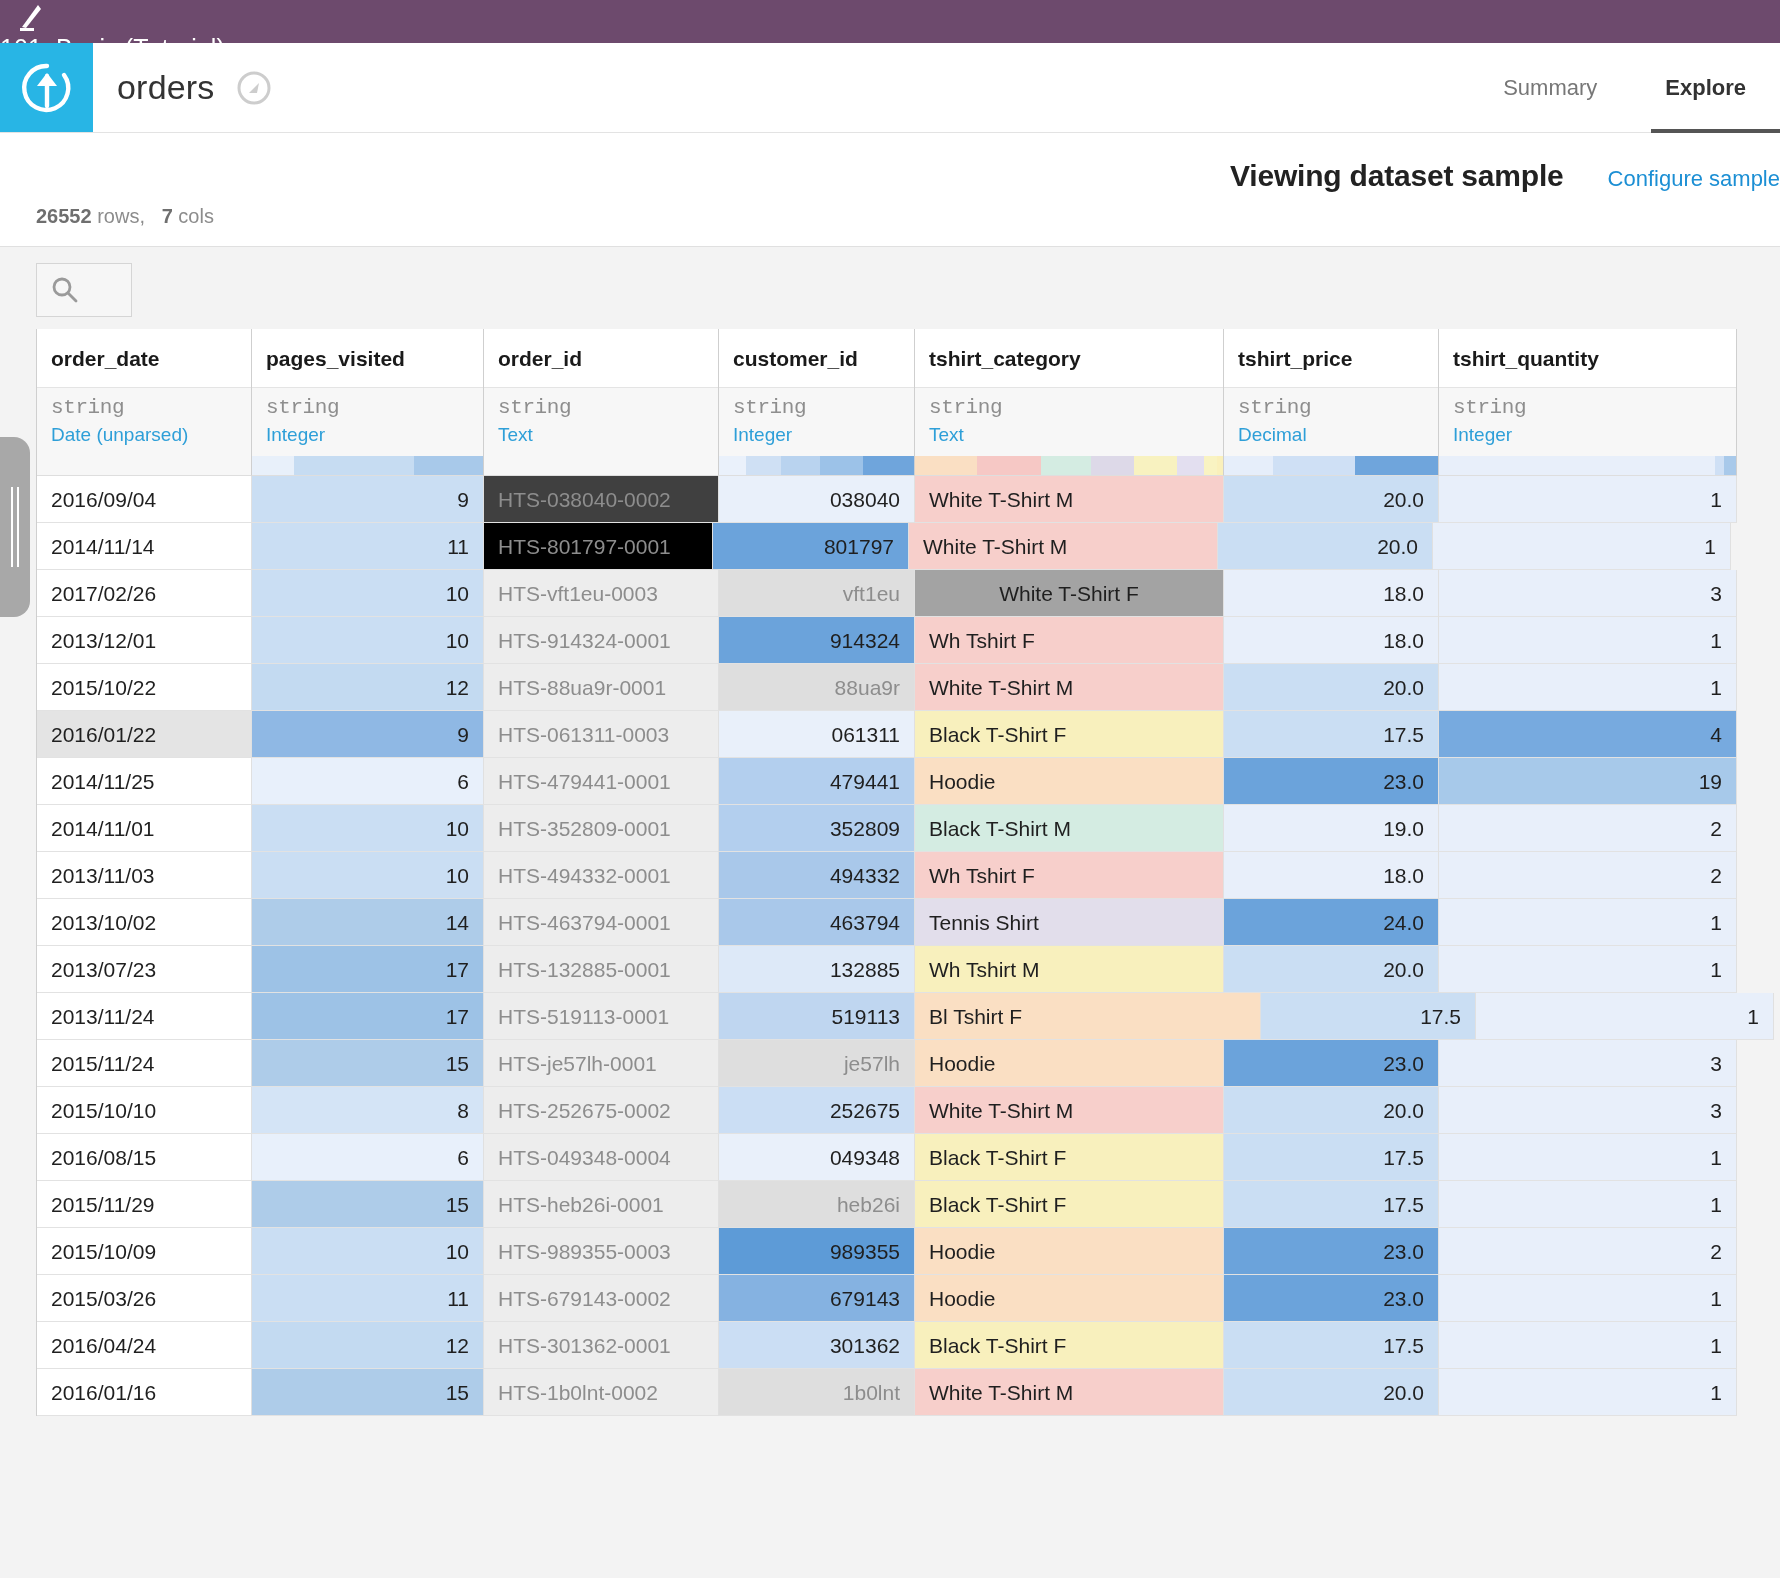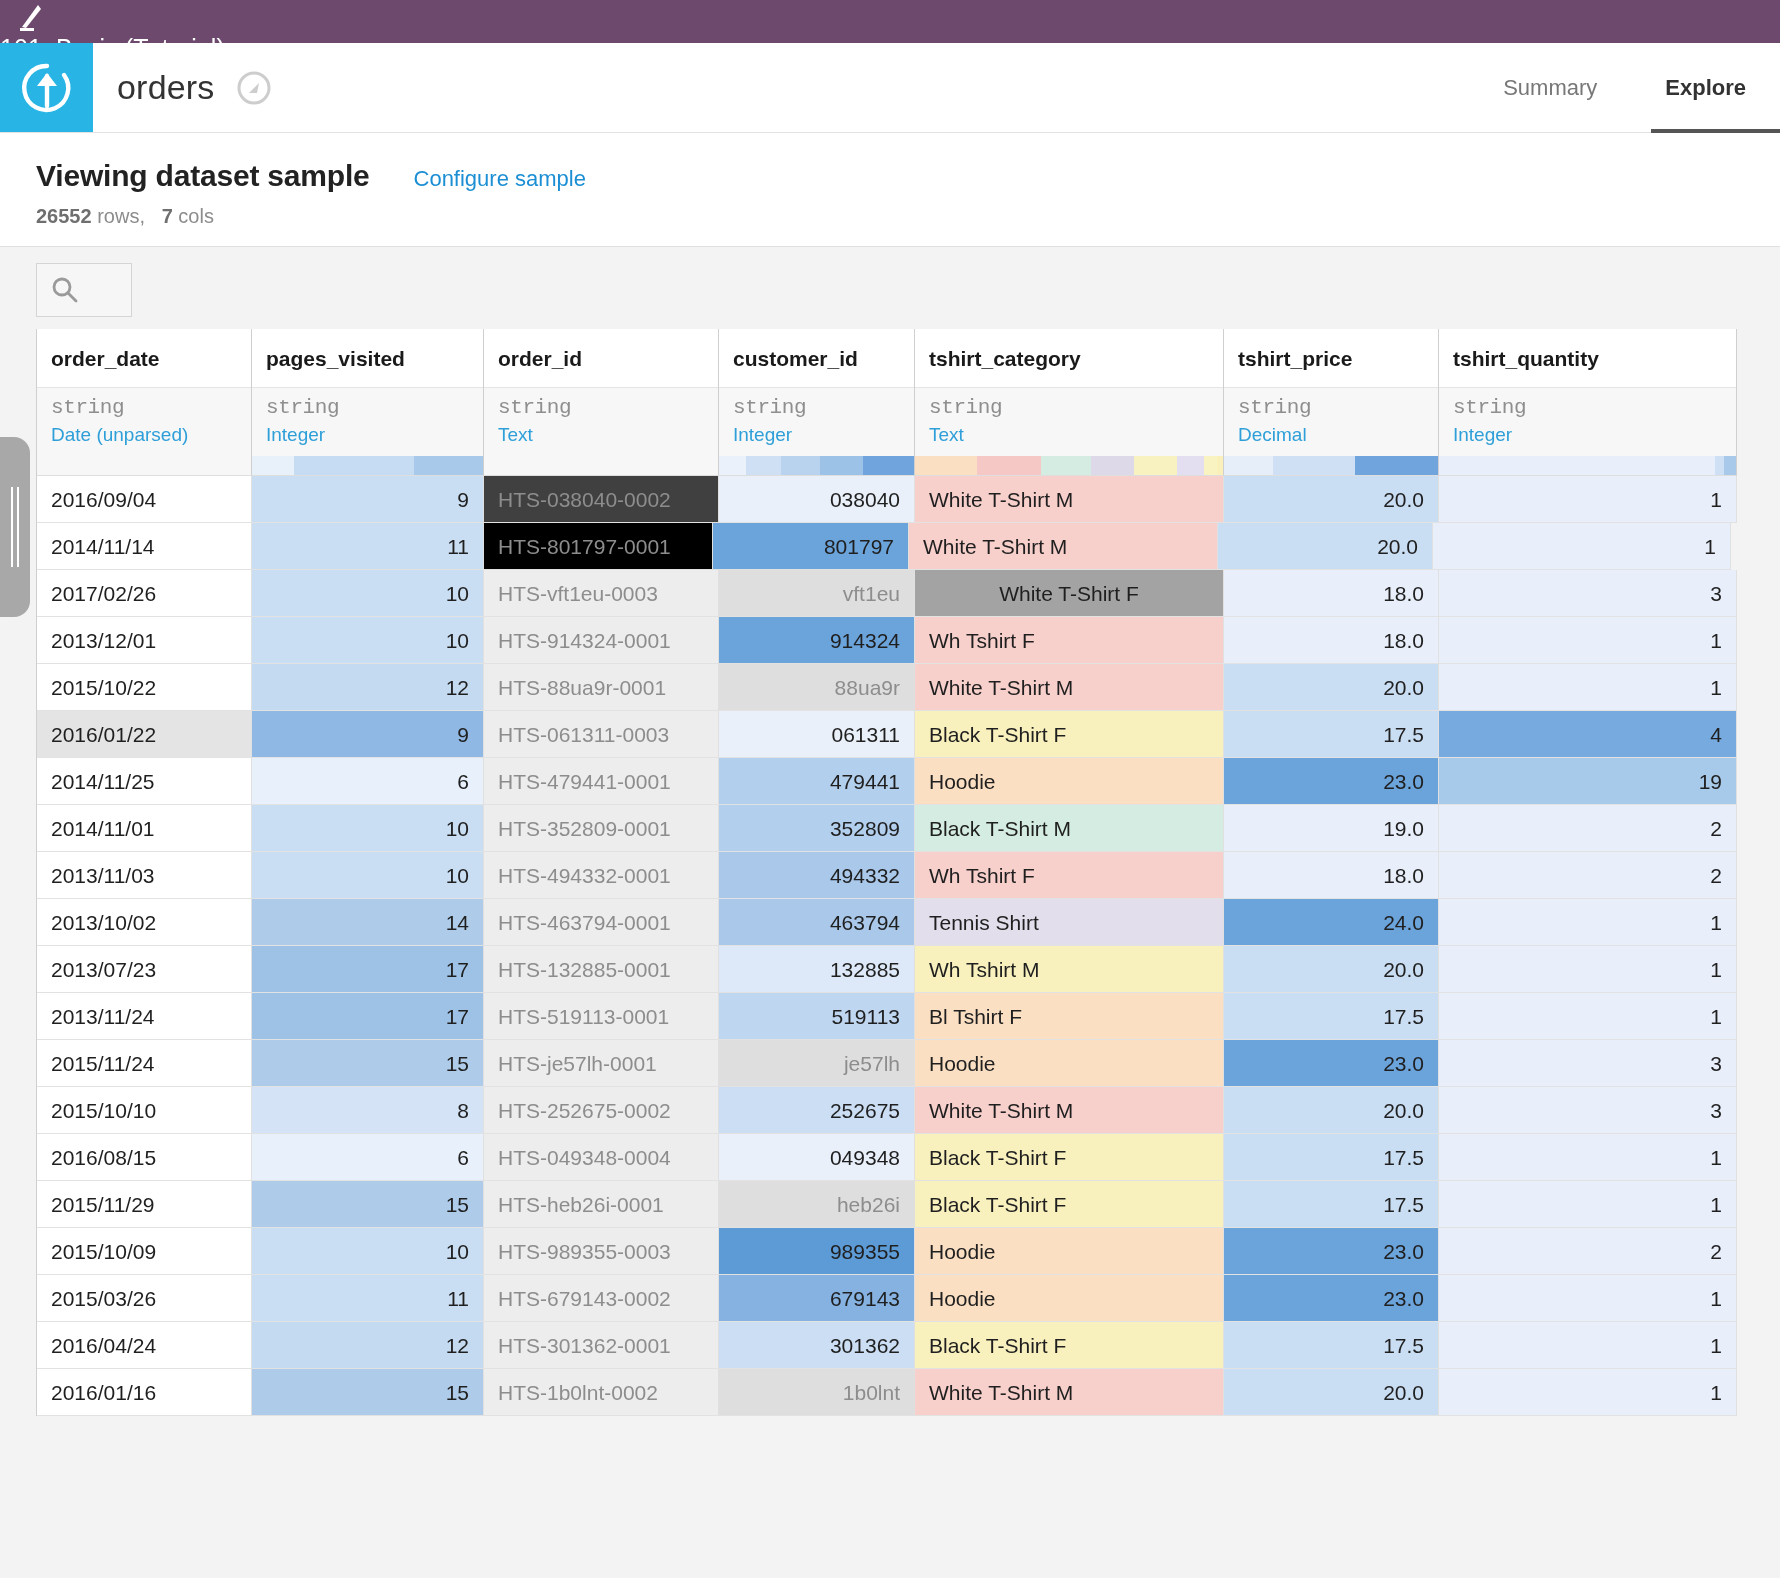--- a/index.html
+++ b/index.html
@@ -117,21 +117,21 @@
     height: 4px;
     background: #555555;
   }
 
   
   .sample-info {
     padding: 26px 0 18px 36px;
     background: #ffffff;
   }
   .sample-line1 {
-    display: flex; align-items: baseline; gap: 44px;
+    display: flex; align-items: baseline; gap: 44px; justify-content: flex-end;
   }
   .sample-title {
     font-size: 30px;
     color: #222222;
     font-weight: bold;
     letter-spacing: -.2px;
   }
   .configure-link {
     font-size: 22px;
     color: #1c8fd4;
@@ -575,21 +575,21 @@
           <div class="bcell" style="width: 309px; background: rgb(248, 240, 189);">Wh Tshirt M</div>
           <div class="bcell num" style="width: 215px; background: rgb(202, 222, 243);">20.0</div>
           <div class="bcell num" style="width: 298px; background: rgb(232, 239, 250);">1</div>
           <div class="right-gutter"></div>
         </div>
         <div class="grid-row">
           <div class="bcell" style="width: 215px;">2013/11/24</div>
           <div class="bcell num" style="width: 232px; background: rgb(157, 194, 230);">17</div>
           <div class="bcell text-meaning" style="width: 235px; background: rgb(237, 237, 237);">HTS-519113-0001</div>
           <div class="bcell num" style="width: 196px; background: rgb(191, 214, 240);">519113</div>
-          <div class="bcell" style="width: 309px; background: rgb(250, 223, 195);">Bl Tshirt F</div>
+          <div class="bcell" style="width: 346px; background: rgb(250, 223, 195);">Bl Tshirt F</div>
           <div class="bcell num" style="width: 215px; background: rgb(202, 222, 243);">17.5</div>
           <div class="bcell num" style="width: 298px; background: rgb(232, 239, 250);">1</div>
           <div class="right-gutter"></div>
         </div>
         <div class="grid-row">
           <div class="bcell" style="width: 215px;">2015/11/24</div>
           <div class="bcell num" style="width: 232px; background: rgb(174, 204, 233);">15</div>
           <div class="bcell text-meaning" style="width: 235px; background: rgb(237, 237, 237);">HTS-je57lh-0001</div>
           <div class="bcell num invalid" style="width: 196px; background: rgb(222, 222, 222);">je57lh</div>
           <div class="bcell" style="width: 309px; background: rgb(250, 223, 195);">Hoodie</div>

